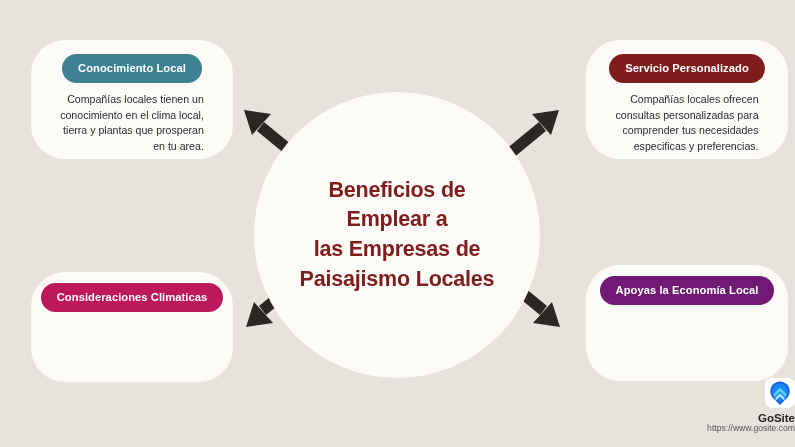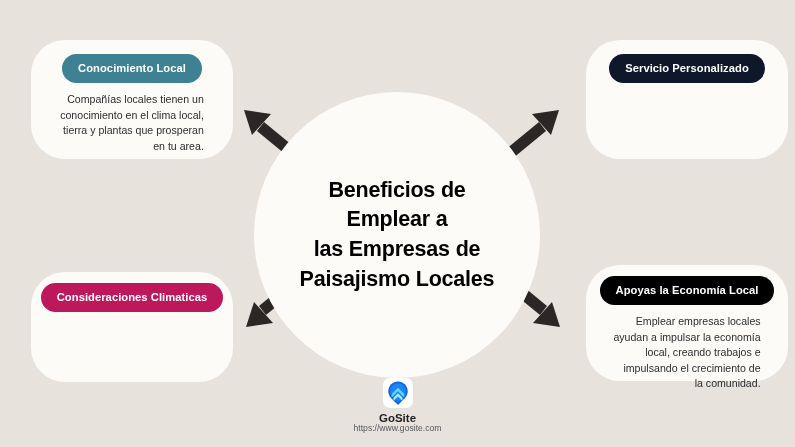--- a/index.html
+++ b/index.html
@@ -31,21 +31,21 @@
     height: 286px;
     border-radius: 50%;
     background: #fdfbf8;
     display: flex;
     align-items: center;
     justify-content: center;
     z-index: 1;
   }
   .center-title {
     text-align: center;
-    color: #000000;
+    color: #7f1d1d;
     font-size: 21.5px;
     font-weight: bold;
     line-height: 1.38;
     letter-spacing: -0.2px;
     padding: 0 14px;
     white-space: pre-line;
   }
 
   
   .card {
@@ -68,23 +68,23 @@
     color: #ffffff;
     font-size: 11.2px;
     font-weight: bold;
     letter-spacing: 0.05px;
     text-align: left;
     padding: 9px 16px;
     line-height: 1;
     white-space: nowrap;
   }
   .pill-teal   { background: #3d8193; }
-  .pill-pink   { background: #0f172a; }
+  .pill-pink   { background: #7f1d1d; }
   .pill-orange { background: #be185d; }
-  .pill-blue   { background: #000000; }
+  .pill-blue   { background: #701a75; }
 
   .card-body {
     margin-top: 9px;
     text-align: right;
     color: #2b2d30;
     font-size: 10.6px;
     line-height: 1.46;
     white-space: pre-line;
   }
 
@@ -95,21 +95,21 @@
   }
 
   
   .footer {
     position: absolute;
     left: 0;
     right: 0;
     bottom: 14px;
     display: flex;
     flex-direction: column;
-    align-items: center;
+    align-items: flex-end;
     z-index: 3;
   }
   .logo-tile {
     width: 30px;
     height: 30px;
     border-radius: 7px;
     background: #ffffff;
     display: flex;
     align-items: center;
     justify-content: center;
@@ -171,33 +171,32 @@
   <div class="card card-tl">
     <div class="pill pill-teal">Conocimiento Local</div>
     <div class="card-body">Compañías locales tienen un
 conocimiento en el clima local,
 tierra y plantas que prosperan
 en tu area.</div>
   </div>
 
   <div class="card card-tr">
     <div class="pill pill-pink">Servicio Personalizado</div>
+    <div class="card-body">Compañías locales ofrecen
+consultas personalizadas para
+comprender tus necesidades
+especificas y preferencias.</div>
   </div>
 
   <div class="card card-bl">
     <div class="pill pill-orange">Consideraciones Climaticas</div>
   </div>
 
   <div class="card card-br">
     <div class="pill pill-blue">Apoyas la Economía Local</div>
-    <div class="card-body">Emplear empresas locales
-ayudan a impulsar la economía
-local, creando trabajos e
-impulsando el crecimiento de
-la comunidad.</div>
   </div>
 
   <div class="footer">
     <div class="logo-tile">
       <svg width="26" height="26" viewBox="0 0 26 26" aria-hidden="true">
         <path d="M13 1.6 C7.6 1.6 3.3 5.9 3.3 11.3 C3.3 14.0 4.4 16.4 6.2 18.2 L13 25.0 L19.8 18.2 C21.6 16.4 22.7 14.0 22.7 11.3 C22.7 5.9 18.4 1.6 13 1.6 Z" fill="#1565e8"></path>
         <path d="M13 3.6 C8.7 3.6 5.3 7.0 5.3 11.3 C5.3 13.5 6.2 15.4 7.6 16.8 L13 22.2 L18.4 16.8 C19.8 15.4 20.7 13.5 20.7 11.3 C20.7 7.0 17.3 3.6 13 3.6 Z" fill="#1a86f0"></path>
         <path d="M13 7.8 L19.3 14.1 L19.3 17.5 L13 11.2 L6.7 17.5 L6.7 14.1 Z" fill="#5fd4f5"></path>
         <path d="M13 13.2 L17.5 17.7 L17.5 21.0 L13 16.5 L8.5 21.0 L8.5 17.7 Z" fill="#a9e8f7"></path>
       </svg>

